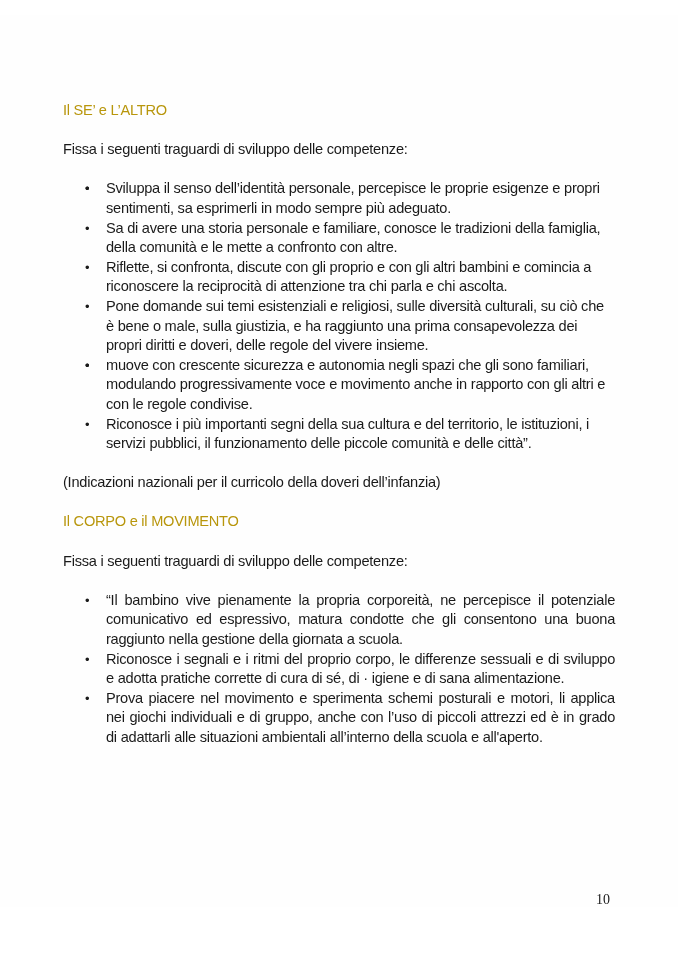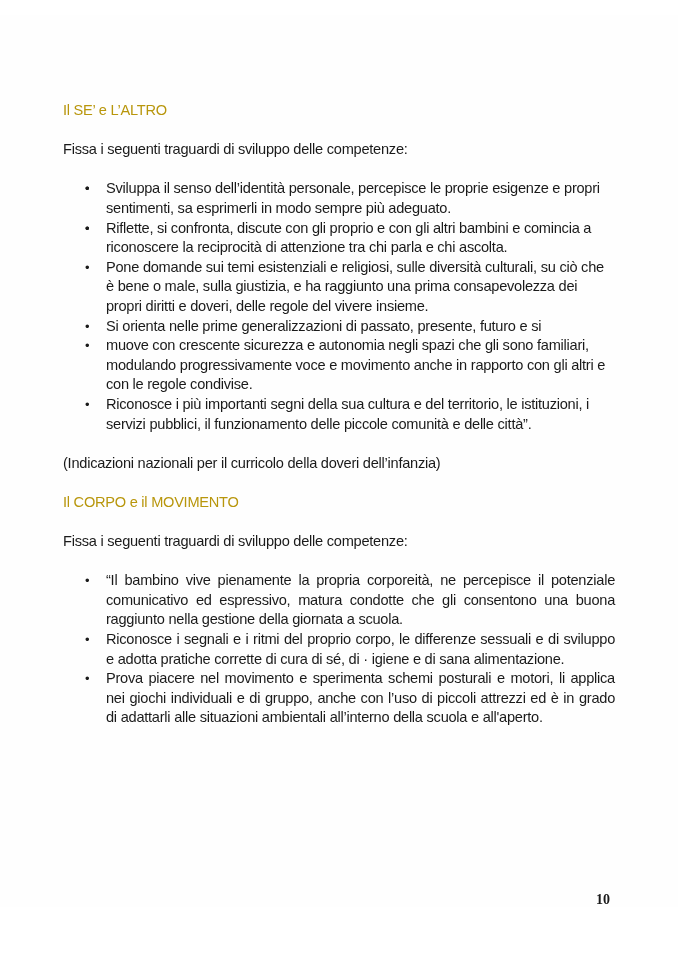--- a/index.html
+++ b/index.html
@@ -63,40 +63,39 @@
       text-align-last: left;
       display: block;
     }
     .page-number {
       position: absolute;
       left: 596px;
       top: 877px;
       font-family: "Liberation Serif", serif;
       font-size: 14px;
       color: #1a1a1a;
-      font-weight: bold;
     }
   </style>
 </head>
 <body>
 
 <div class="page">
   <div class="content">
 
     <h2 class="heading">Il SE’ e L’ALTRO</h2>
     <div class="gap1"></div>
     <p class="intro">Fissa i seguenti traguardi di sviluppo delle competenze:</p>
     <div class="gap1"></div>
     <ul class="goals">
       <li><span class="bullet">•</span></li>
       <li><span class="bullet">•</span><span class="text">Sviluppa il senso dell’identità personale, percepisce le proprie esigenze e propri sentimenti, sa esprimerli in modo sempre più adeguato.</span></li>
-      <li><span class="bullet">•</span></li>
+      <li><span class="bullet">•</span><span class="text">Sa di avere una storia personale e familiare, conosce le tradizioni della famiglia, della comunità e le mette a confronto con altre.</span></li>
       <li><span class="bullet">•</span><span class="text">Riflette, si confronta, discute con gli proprio e con gli altri bambini e comincia a riconoscere la reciprocità di attenzione tra chi parla e chi ascolta.</span></li>
       <li><span class="bullet">•</span><span class="text">Pone domande sui temi esistenziali e religiosi, sulle diversità culturali, su ciò che è bene o male, sulla giustizia, e ha raggiunto una prima consapevolezza dei propri diritti e doveri, delle regole del vivere insieme.</span></li>
-      <li><span class="bullet">•</span><span class="text">Si orienta nelle prime generalizzazioni di passato, presente, futuro e si</span></li>
+      <li><span class="bullet">•</span></li>
       <li><span class="bullet">•</span><span class="text">muove con crescente sicurezza e autonomia negli spazi che gli sono familiari, modulando progressivamente voce e movimento anche in rapporto con gli altri e con le regole condivise.</span></li>
       <li><span class="bullet">•</span><span class="text">Riconosce i più importanti segni della sua cultura e del territorio, le istituzioni, i servizi pubblici, il funzionamento delle piccole comunità e delle città”.</span></li>
     </ul>
     <div class="gap1"></div>
     <p class="intro">(Indicazioni nazionali per il curricolo della doveri dell’infanzia)</p>
     <div class="gap1"></div>
 
     <h2 class="heading">Il CORPO e il MOVIMENTO</h2>
     <div class="gap1"></div>
     <p class="intro">Fissa i seguenti traguardi di sviluppo delle competenze:</p>

